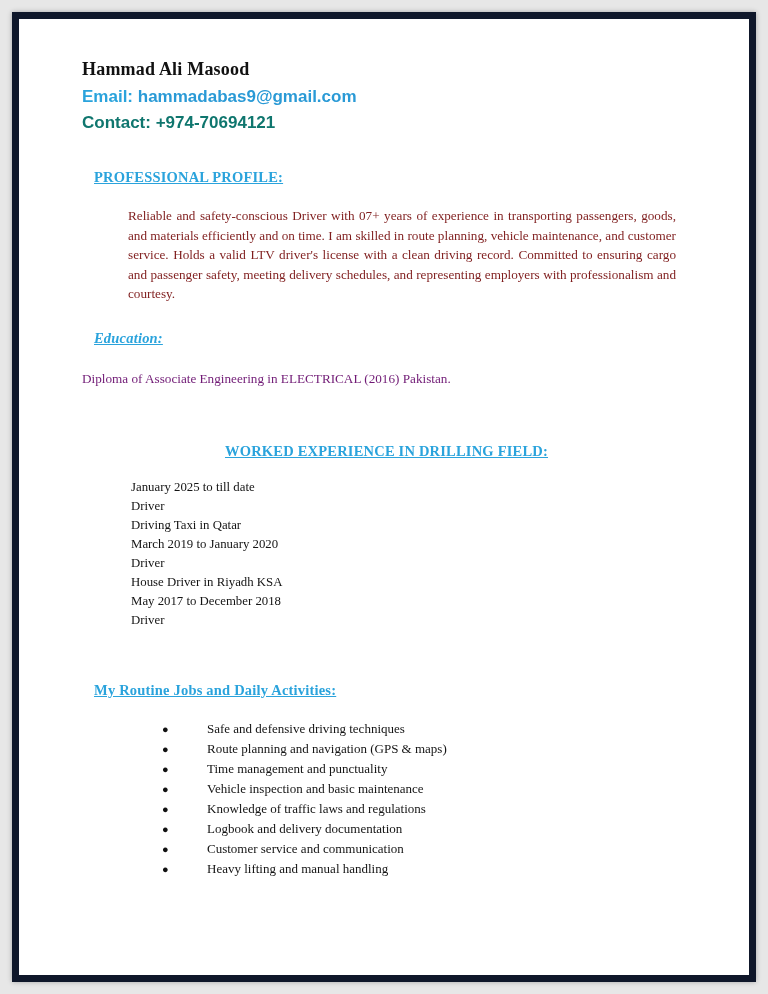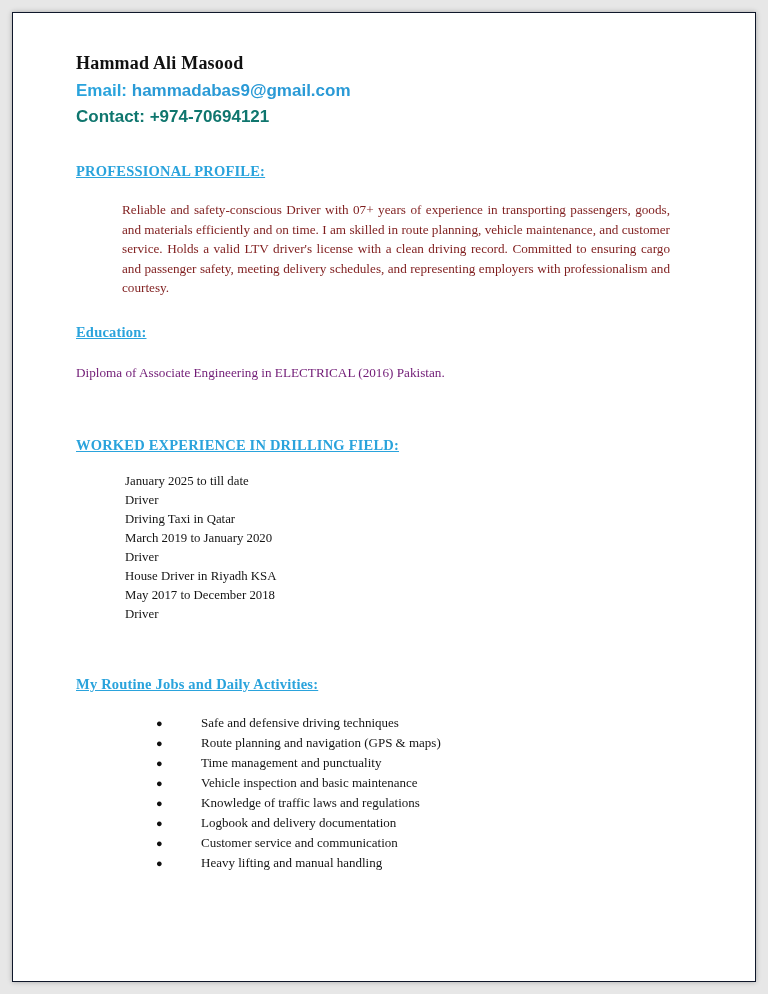--- a/index.html
+++ b/index.html
@@ -10,21 +10,21 @@
     color: #1a1a1a;
   }
   .page {
     position: relative;
     box-sizing: border-box;
     width: 744px;
     height: 970px;
     margin: 12px auto;
     background: #ffffff;
     box-shadow: 0 0 5px rgba(0,0,0,0.28);
-    border: 1px solid #0f172a;
+    border: 7px solid #0f172a;
     padding: 40px 58px 36px 63px;
   }
   .name {
     font-size: 18px;
     font-weight: bold;
     margin: 0 0 7px 0;
     color: #111;
     letter-spacing: 0.2px;
   }
   .email-line, .contact-line {
@@ -34,26 +34,26 @@
     margin: 0 0 6px 0;
   }
   .email-line { color: #2aa3dc; }
   .email-line .email-value { color: #2a9ad6; text-decoration: none; cursor: pointer; }
   .contact-line { color: #0f766e; }
   .section-heading {
     color: #2aa3dc;
     font-size: 14.5px;
     font-weight: bold;
     text-decoration: underline;
-    margin: 0;
+    margin: 12px;
     letter-spacing: 0.2px;
   }
   .h-profile   { margin-top: 36px; }
-  .h-education { margin-top: 26px; }
-  .h-worked    { margin-top: 56px; }
+  .h-education { margin-top: 26px; font-style: italic; }
+  .h-worked    { margin-top: 56px; text-align: center; }
   .h-routine   { margin-top: 52px; }
   .profile-body {
     margin: 20px 0 0 46px;
     width: 548px;
     font-size: 13.2px;
     line-height: 19.5px;
     text-align: justify;
     color: #7f1d1d;
   }
   .education-body {

